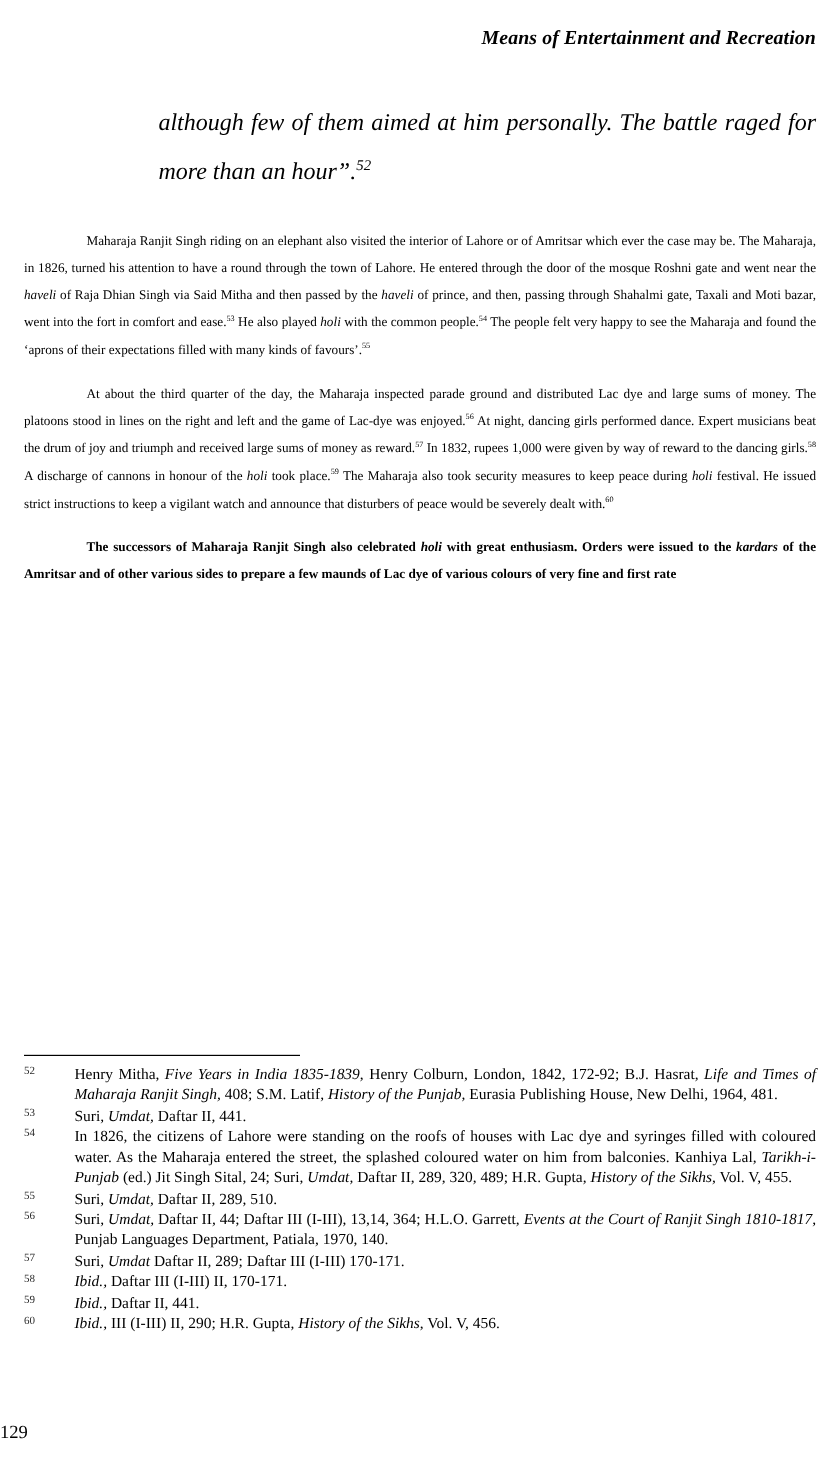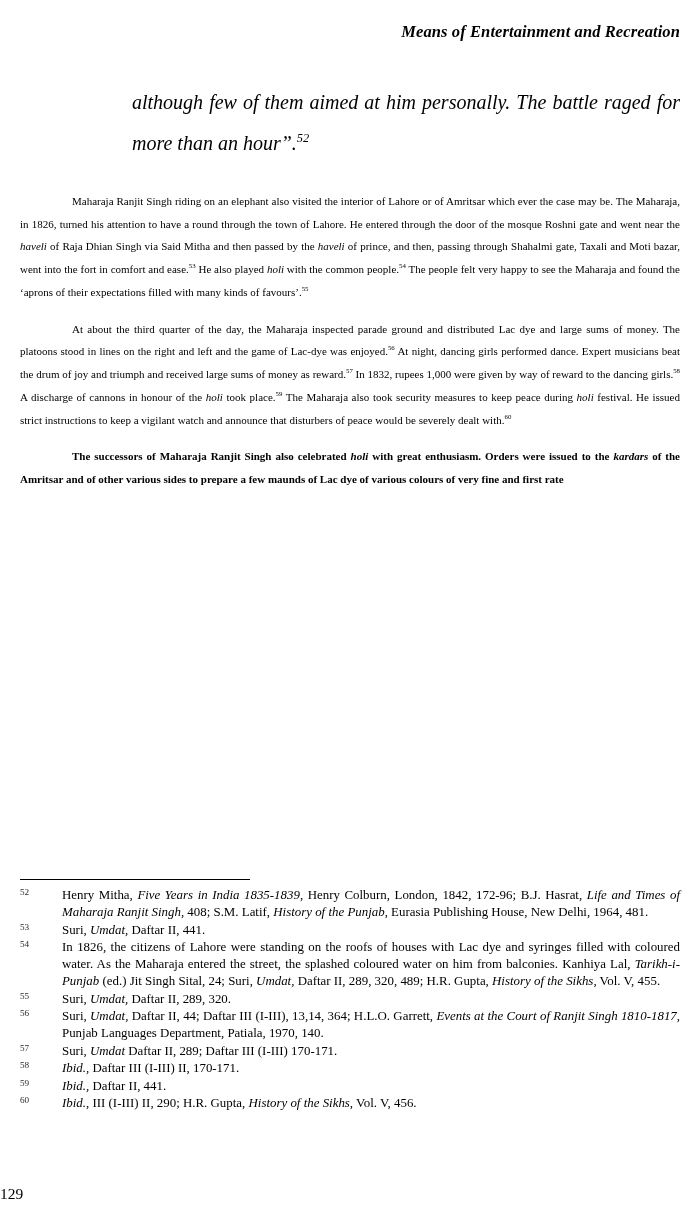--- a/index.html
+++ b/index.html
@@ -140,33 +140,33 @@
     <p class="para"><span>At about the third quarter of the day, the Maharaja inspected parade ground and distributed Lac dye and large sums of money. The platoons stood in lines on the right and left and the game of Lac-dye was enjoyed.</span><sup>56</sup><span> At night, dancing girls performed dance. Expert musicians beat the drum of joy and triumph and received large sums of money as reward.</span><sup>57</sup><span> In 1832, rupees 1,000 were given by way of reward to the dancing girls.</span><sup>58</sup><span> A discharge of cannons in honour of the </span><i>holi</i><span> took place.</span><sup>59</sup><span> The Maharaja also took security measures to keep peace during </span><i>holi</i><span> festival. He issued strict instructions to keep a vigilant watch and announce that disturbers of peace would be severely dealt with.</span><sup>60</sup></p>
     <p class="para"><span>The successors of Maharaja Ranjit Singh also celebrated </span><i>holi</i><span> with great enthusiasm. Orders were issued to the </span><i>kardars</i><span> of the Amritsar and of other various sides to prepare a few maunds of Lac dye of various colours of very fine and first rate</span></p>
 
   </div>
 
   <div class="footnotes">
     <hr class="fn-rule">
     <ul class="fn-list">
         <li class="fn-item">
           <span class="fn-num">52</span>
-          <span class="fn-text"><span>Henry Mitha, </span><i>Five Years in India 1835-1839</i><span>, Henry Colburn, London, 1842, 172-96; B.J. Hasrat, </span><i>Life and Times of Maharaja Ranjit Singh,</i><span> 408; S.M. Latif, </span><i>History of the Punjab,</i><span> Eurasia Publishing House,  New Delhi, 1964, 481.</span></span>
+          <span class="fn-text"><span>Henry Mitha, </span><i>Five Years in India 1835-1839</i><span>, Henry Colburn, London, 1842, 172-92; B.J. Hasrat, </span><i>Life and Times of Maharaja Ranjit Singh,</i><span> 408; S.M. Latif, </span><i>History of the Punjab,</i><span> Eurasia Publishing House,  New Delhi, 1964, 481.</span></span>
         </li>
         <li class="fn-item">
           <span class="fn-num">53</span>
           <span class="fn-text"><span>Suri, </span><i>Umdat,</i><span> Daftar II, 441.</span></span>
         </li>
         <li class="fn-item">
           <span class="fn-num">54</span>
           <span class="fn-text"><span>In 1826, the citizens of Lahore were standing on the roofs of houses with Lac dye and syringes filled with coloured water. As the Maharaja entered the street, the splashed coloured water on him from balconies. Kanhiya Lal, </span><i>Tarikh-i-Punjab</i><span> (ed.) Jit Singh Sital, 24; Suri, </span><i>Umdat,</i><span> Daftar II, 289, 320, 489; H.R. Gupta, </span><i>History of the Sikhs</i><span>, Vol. V, 455.</span></span>
         </li>
         <li class="fn-item">
           <span class="fn-num">55</span>
-          <span class="fn-text"><span>Suri, </span><i>Umdat,</i><span> Daftar II, 289, 320.</span></span>
+          <span class="fn-text"><span>Suri, </span><i>Umdat,</i><span> Daftar II, 289, 510.</span></span>
         </li>
         <li class="fn-item">
           <span class="fn-num">56</span>
           <span class="fn-text"><span>Suri, </span><i>Umdat,</i><span> Daftar II, 44; Daftar III (I-III), 13,14, 364; H.L.O. Garrett, </span><i>Events at the Court of Ranjit Singh 1810-1817</i><span>, Punjab Languages Department, Patiala, 1970, 140.</span></span>
         </li>
         <li class="fn-item">
           <span class="fn-num">57</span>
           <span class="fn-text"><span>Suri, </span><i>Umdat</i><span> Daftar II, 289; Daftar III (I-III) 170-171.</span></span>
         </li>
         <li class="fn-item">

